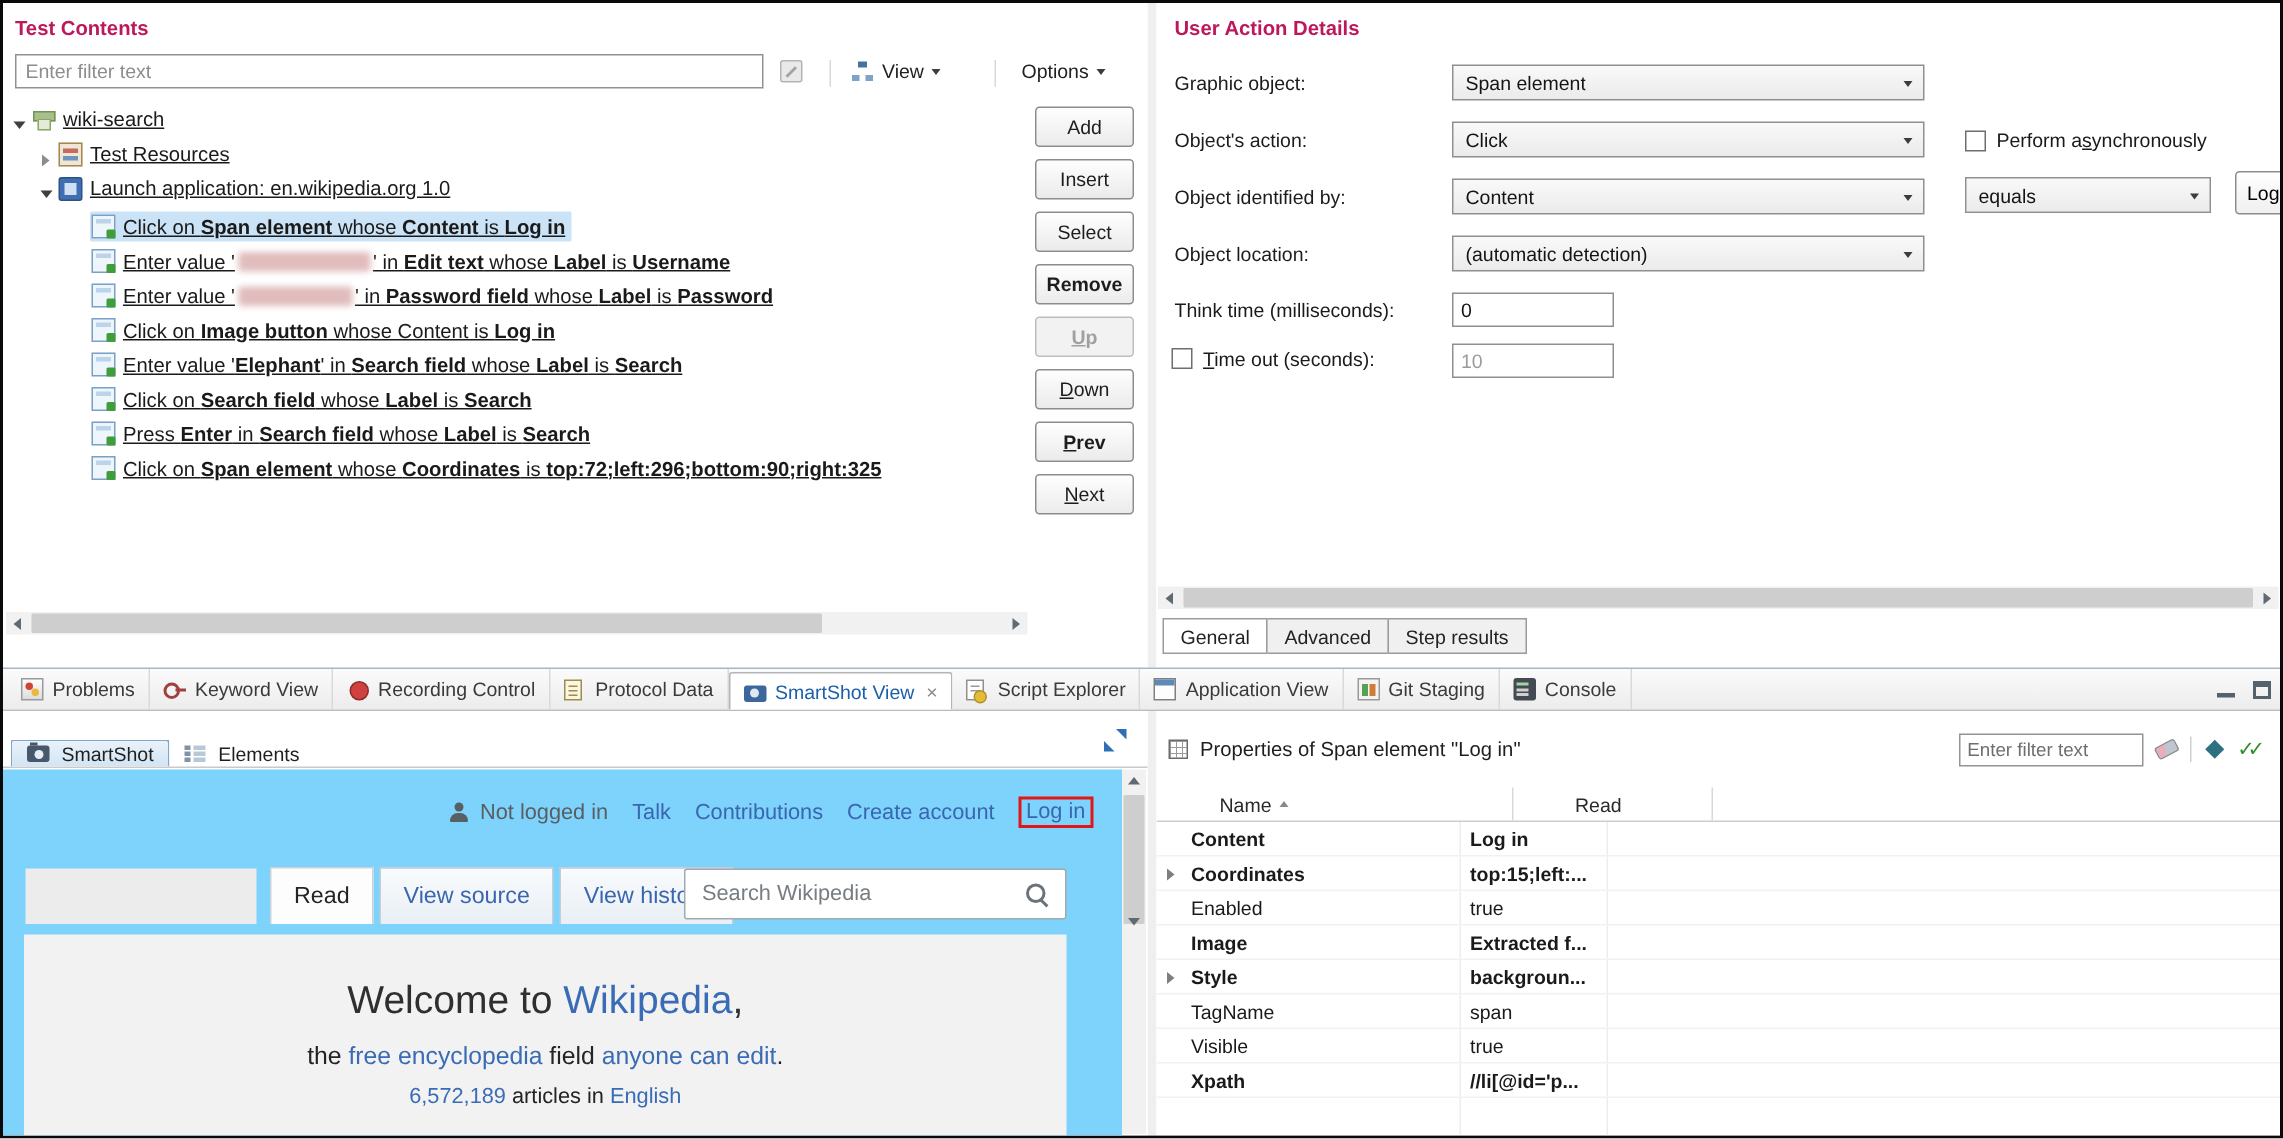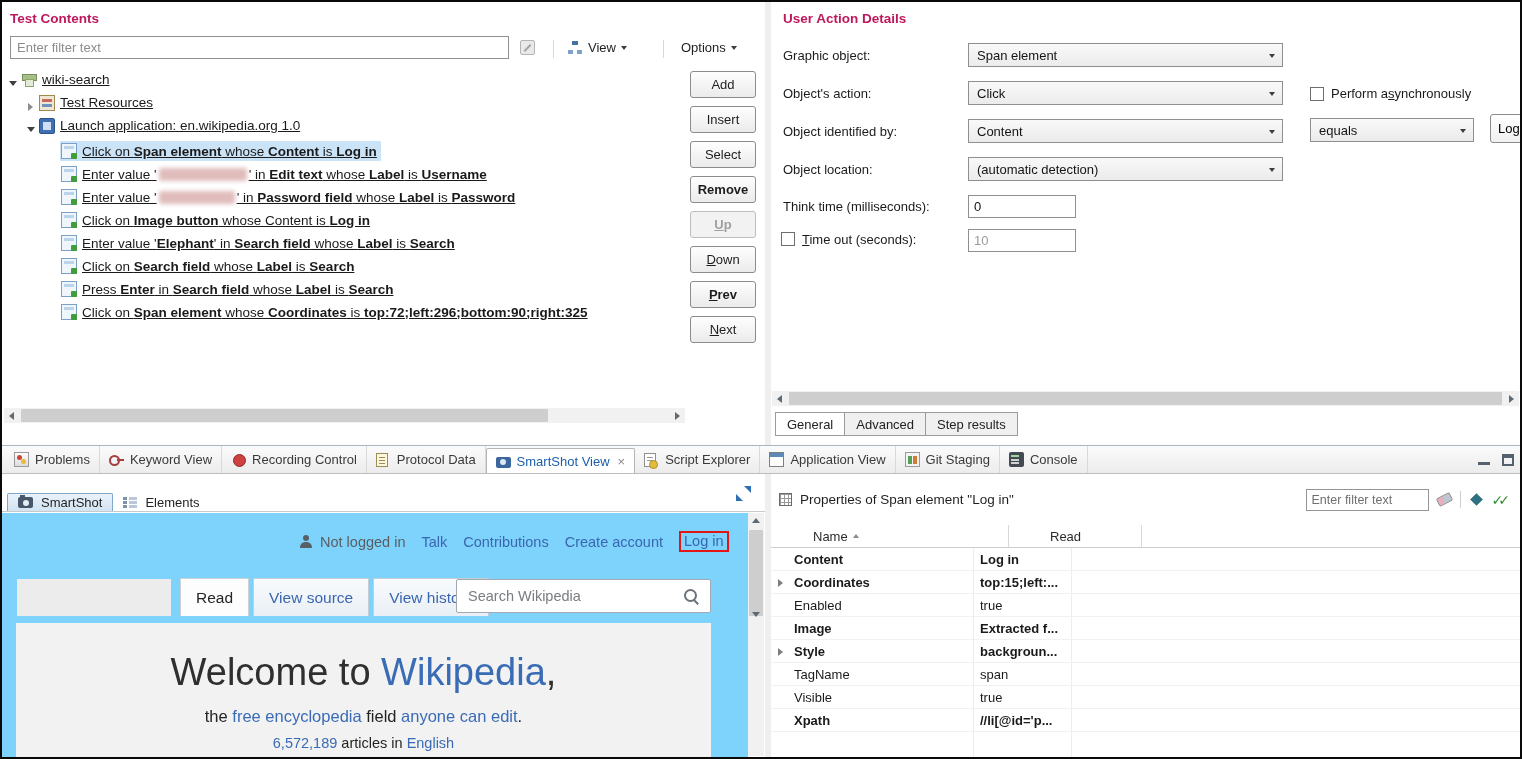--- a/index.html
+++ b/index.html
@@ -161,21 +161,21 @@
 .w-grayblock{position:absolute;left:15px;top:66px;width:154px;height:37px;background:#ececec;}
 .w-tabs{position:absolute;left:178px;top:65px;height:38px;display:flex;}
 .w-tab{display:flex;align-items:center;padding:0 15px;font-size:15.5px;height:38px;}
 .w-tab.active{background:#fdfdfd;border:1px solid #cdd2d7;border-bottom:none;color:#252525;}
 .w-tab.link{color:#3a66b0;background:linear-gradient(#f9fbfd,#e9eff5);border:1px solid #c6cdd4;border-bottom:none;margin-left:4px;}
 .w-search{position:absolute;left:454px;top:66px;width:255px;height:34px;border:1px solid #a2a9b1;border-radius:2px;background:#fff;display:flex;align-items:center;padding:0 34px 0 11px;font-size:14.5px;color:#777d82;}
 .mag-icon{position:absolute;right:11px;top:9px;width:15px;height:15px;}
 .mag-icon::before{content:"";position:absolute;left:0;top:0;width:9px;height:9px;border:2px solid #6c7279;border-radius:50%;}
 .mag-icon::after{content:"";position:absolute;left:9.5px;top:9.5px;width:6px;height:2px;background:#6c7279;transform:rotate(45deg);transform-origin:0 50%;}
 .w-banner{position:absolute;left:14px;right:37px;top:110px;bottom:0;background:#f2f2f2;text-align:center;}
-.w-welcome{padding-top:28px;font-size:38px;color:#2f2f2f;}
+.w-welcome{padding-top:28px;font-size:26px;color:#2f2f2f;}
 .w-tagline{margin-top:13px;font-size:16.5px;color:#242424;}
 .w-articles{margin-top:9px;font-size:14.5px;color:#242424;}
 .wlink{color:#3a6bb5;}
 
 
 .props-header{position:absolute;left:0;top:0;right:0;height:39px;display:flex;align-items:center;gap:8px;padding:12px 10px 0 8px;}
 .ic-grid{width:13px;height:13px;border:1px solid #6b6b6b;background-image:linear-gradient(#9a9a9a 1px,transparent 1px),linear-gradient(90deg,#9a9a9a 1px,transparent 1px);background-size:4px 4px;flex:none;}
 .props-title{font-size:13.5px;color:#1f1f1f;white-space:nowrap;}
 .props-filter{margin-left:auto;width:123px;height:22px;border:1px solid #949494;font:12.5px "Liberation Sans",sans-serif;padding:0 5px;color:#444;}
 .props-filter::placeholder{color:#6f6f6f;}

